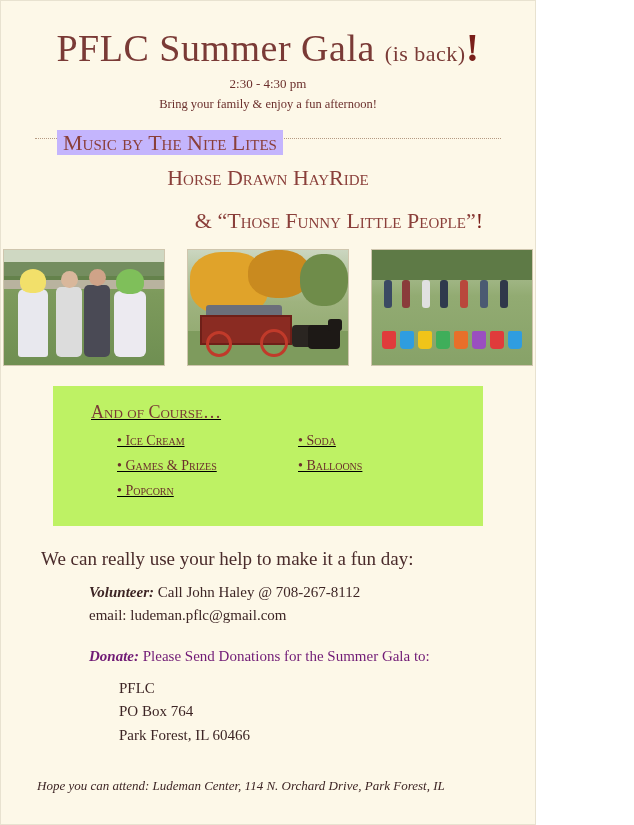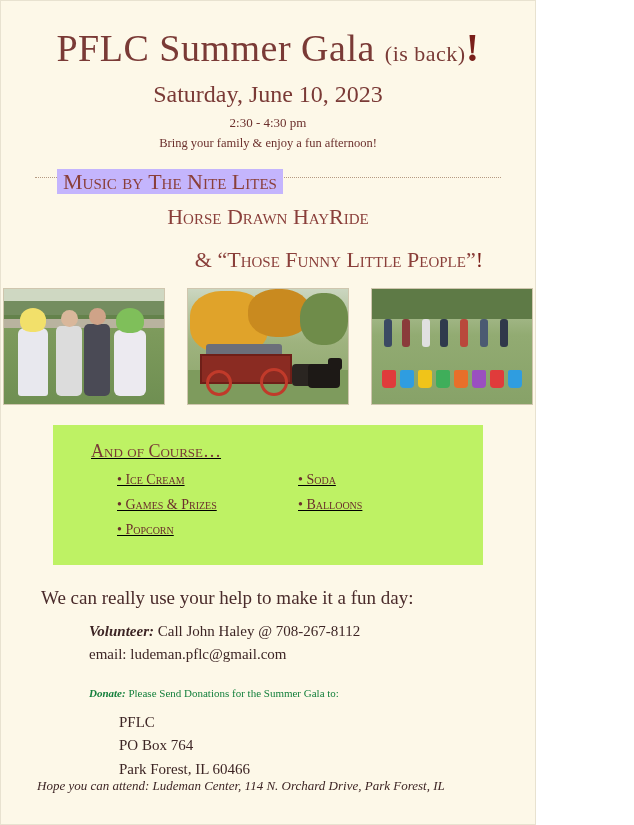--- a/index.html
+++ b/index.html
@@ -201,22 +201,22 @@
   }
   .em {
     font-style: italic;
     font-weight: bold;
   }
   .help-line.email {
     margin-top: 2px;
   }
   .donate {
     margin-top: 24px;
-    font-size: 11px;
-    color: #15803d;
+    font-size: 15px;
+    color: #701a75;
     margin-left: 48px;
   }
   .address {
     margin-top: 12px;
     margin-left: 78px;
     font-size: 15px;
     color: #3d2525;
     line-height: 1.55;
   }
   .footer {
@@ -231,21 +231,20 @@
 </head>
 <body>
 
 <div class="flyer">
 
   <div class="title-block">
     <div class="main-title">
       <span>PFLC Summer Gala</span>
       <span class="small-paren">(is back)</span><span class="bang">!</span>
     </div>
-    <div class="date-line">Saturday, June 10, 2023</div>
     <div class="time-line">2:30 - 4:30 pm</div>
     <div class="bring-line">Bring your family &amp; enjoy a fun afternoon!</div>
   </div>
 
   <div class="acts">
     <div class="acts-rule"></div>
     <div class="act act-1">
       <span class="inner">Music by The Nite Lites</span>
     </div>
     <div class="act act-2">

